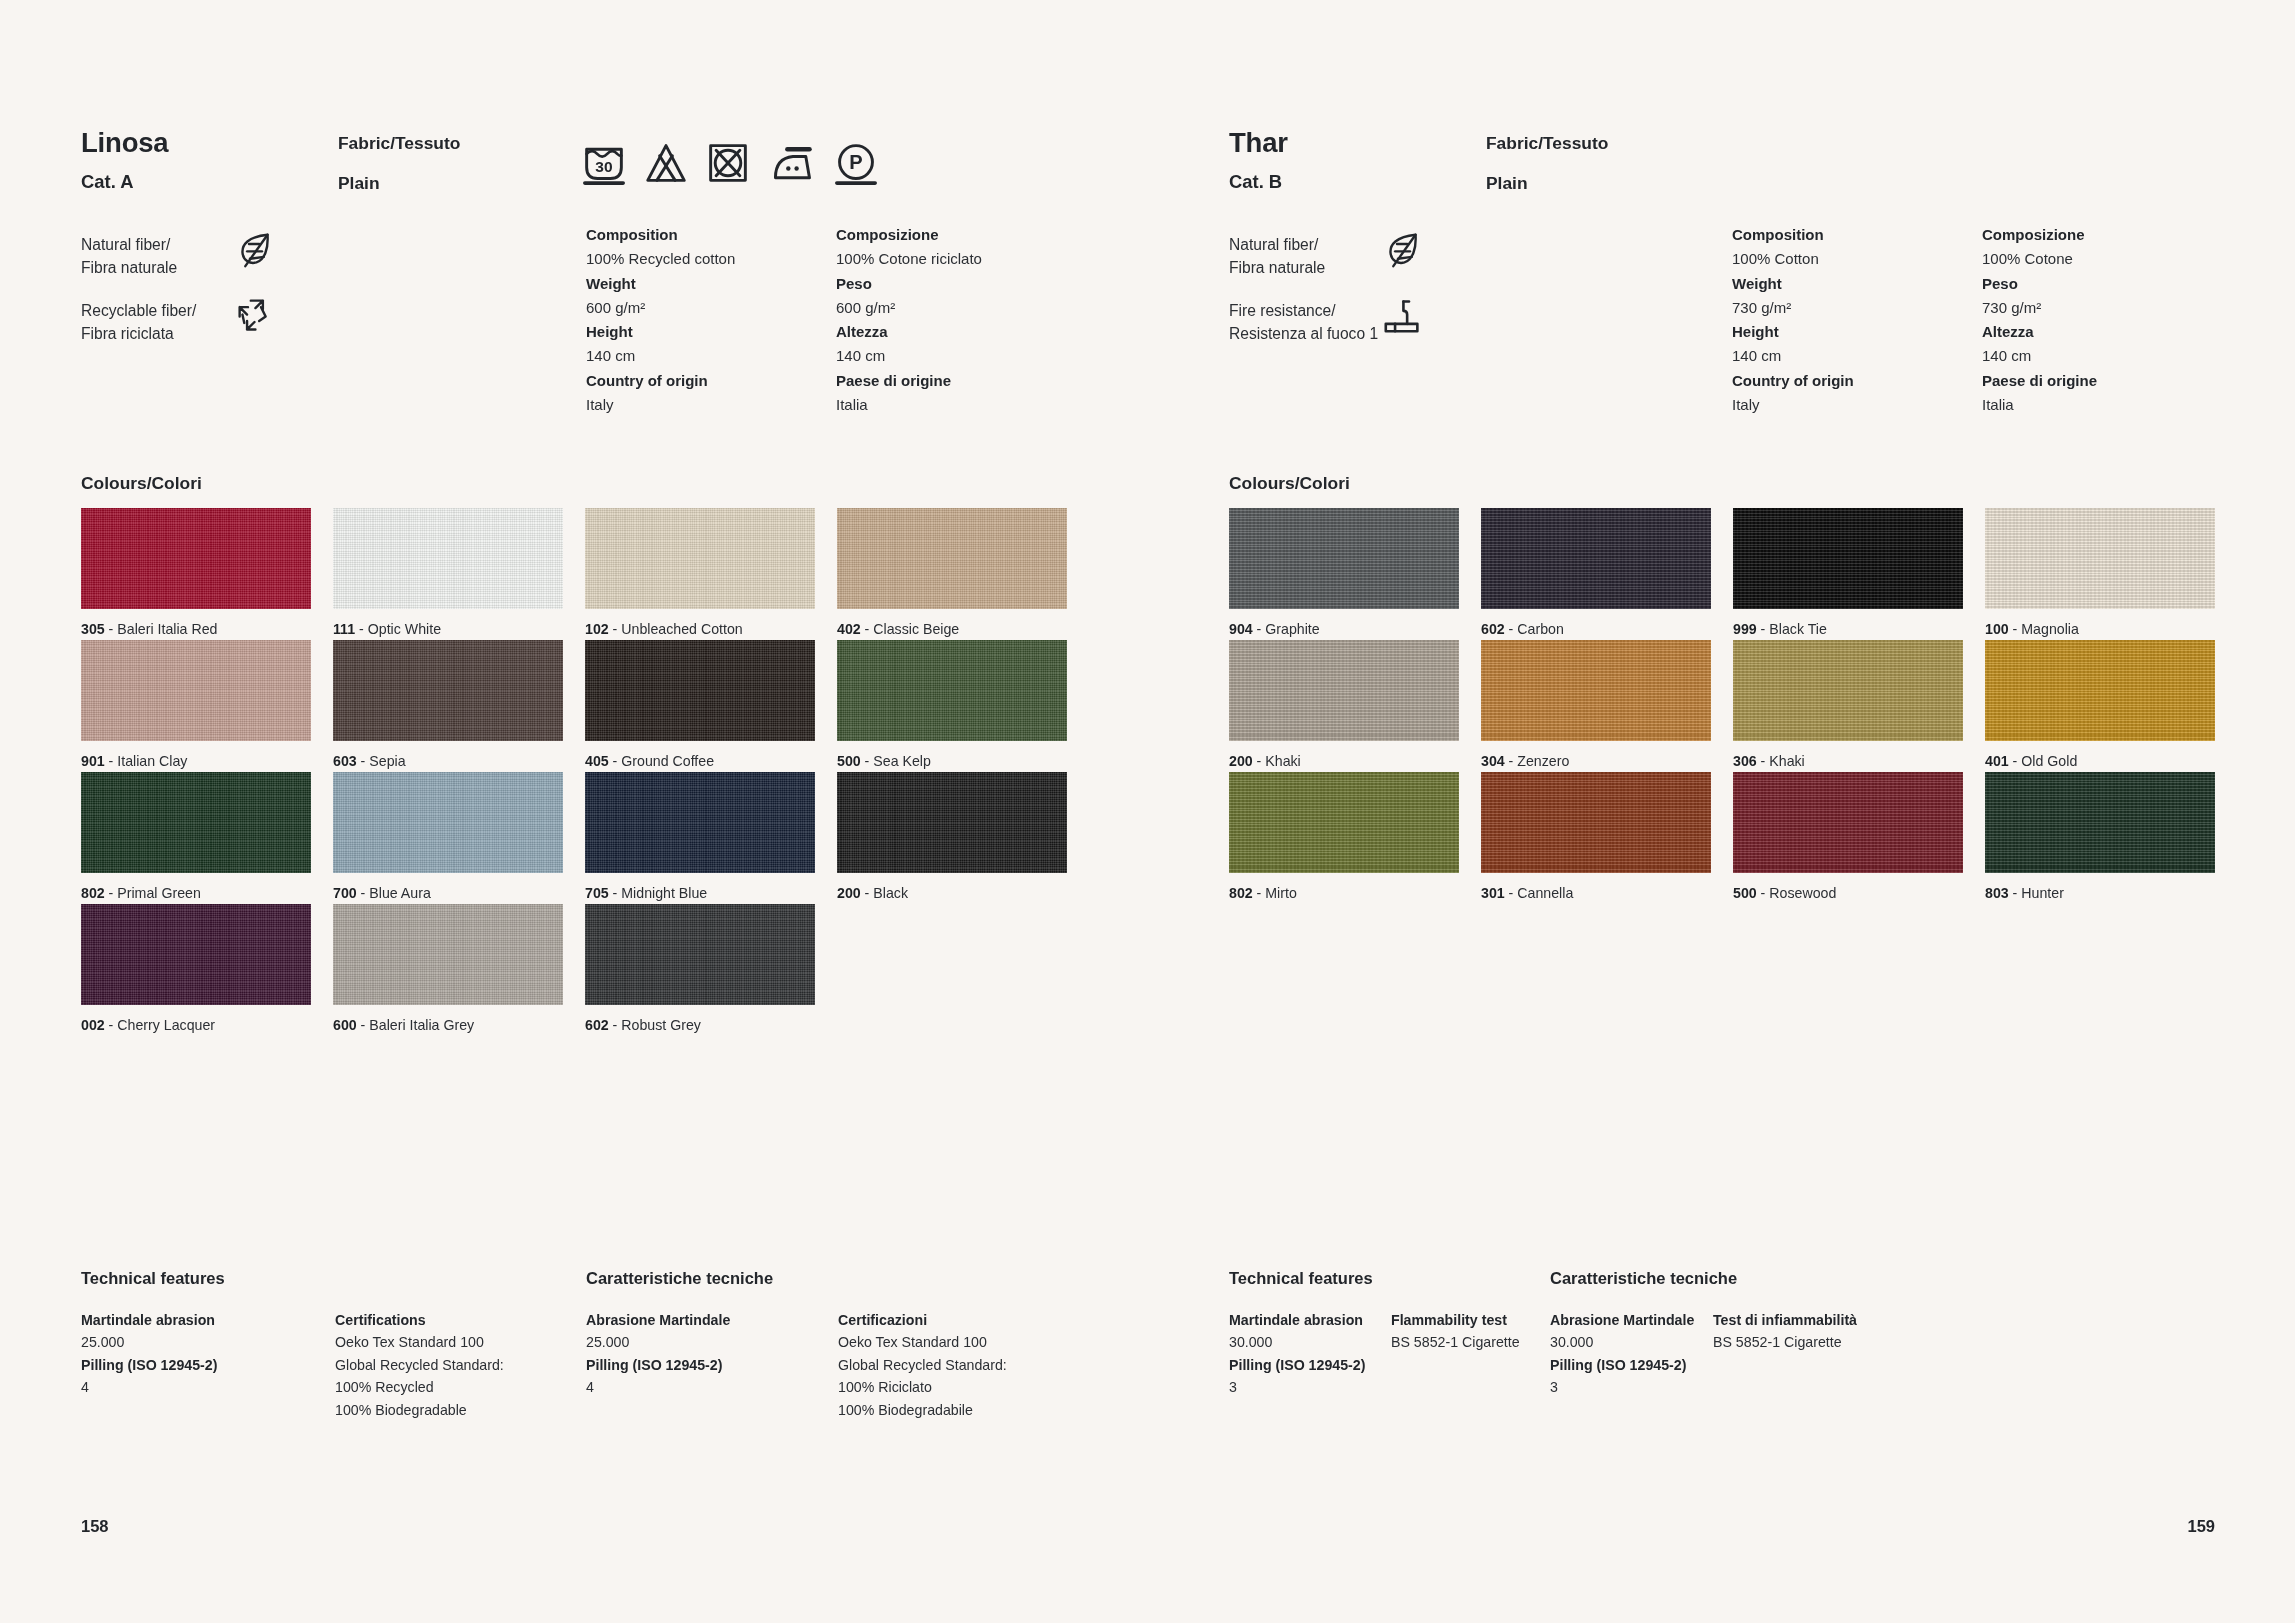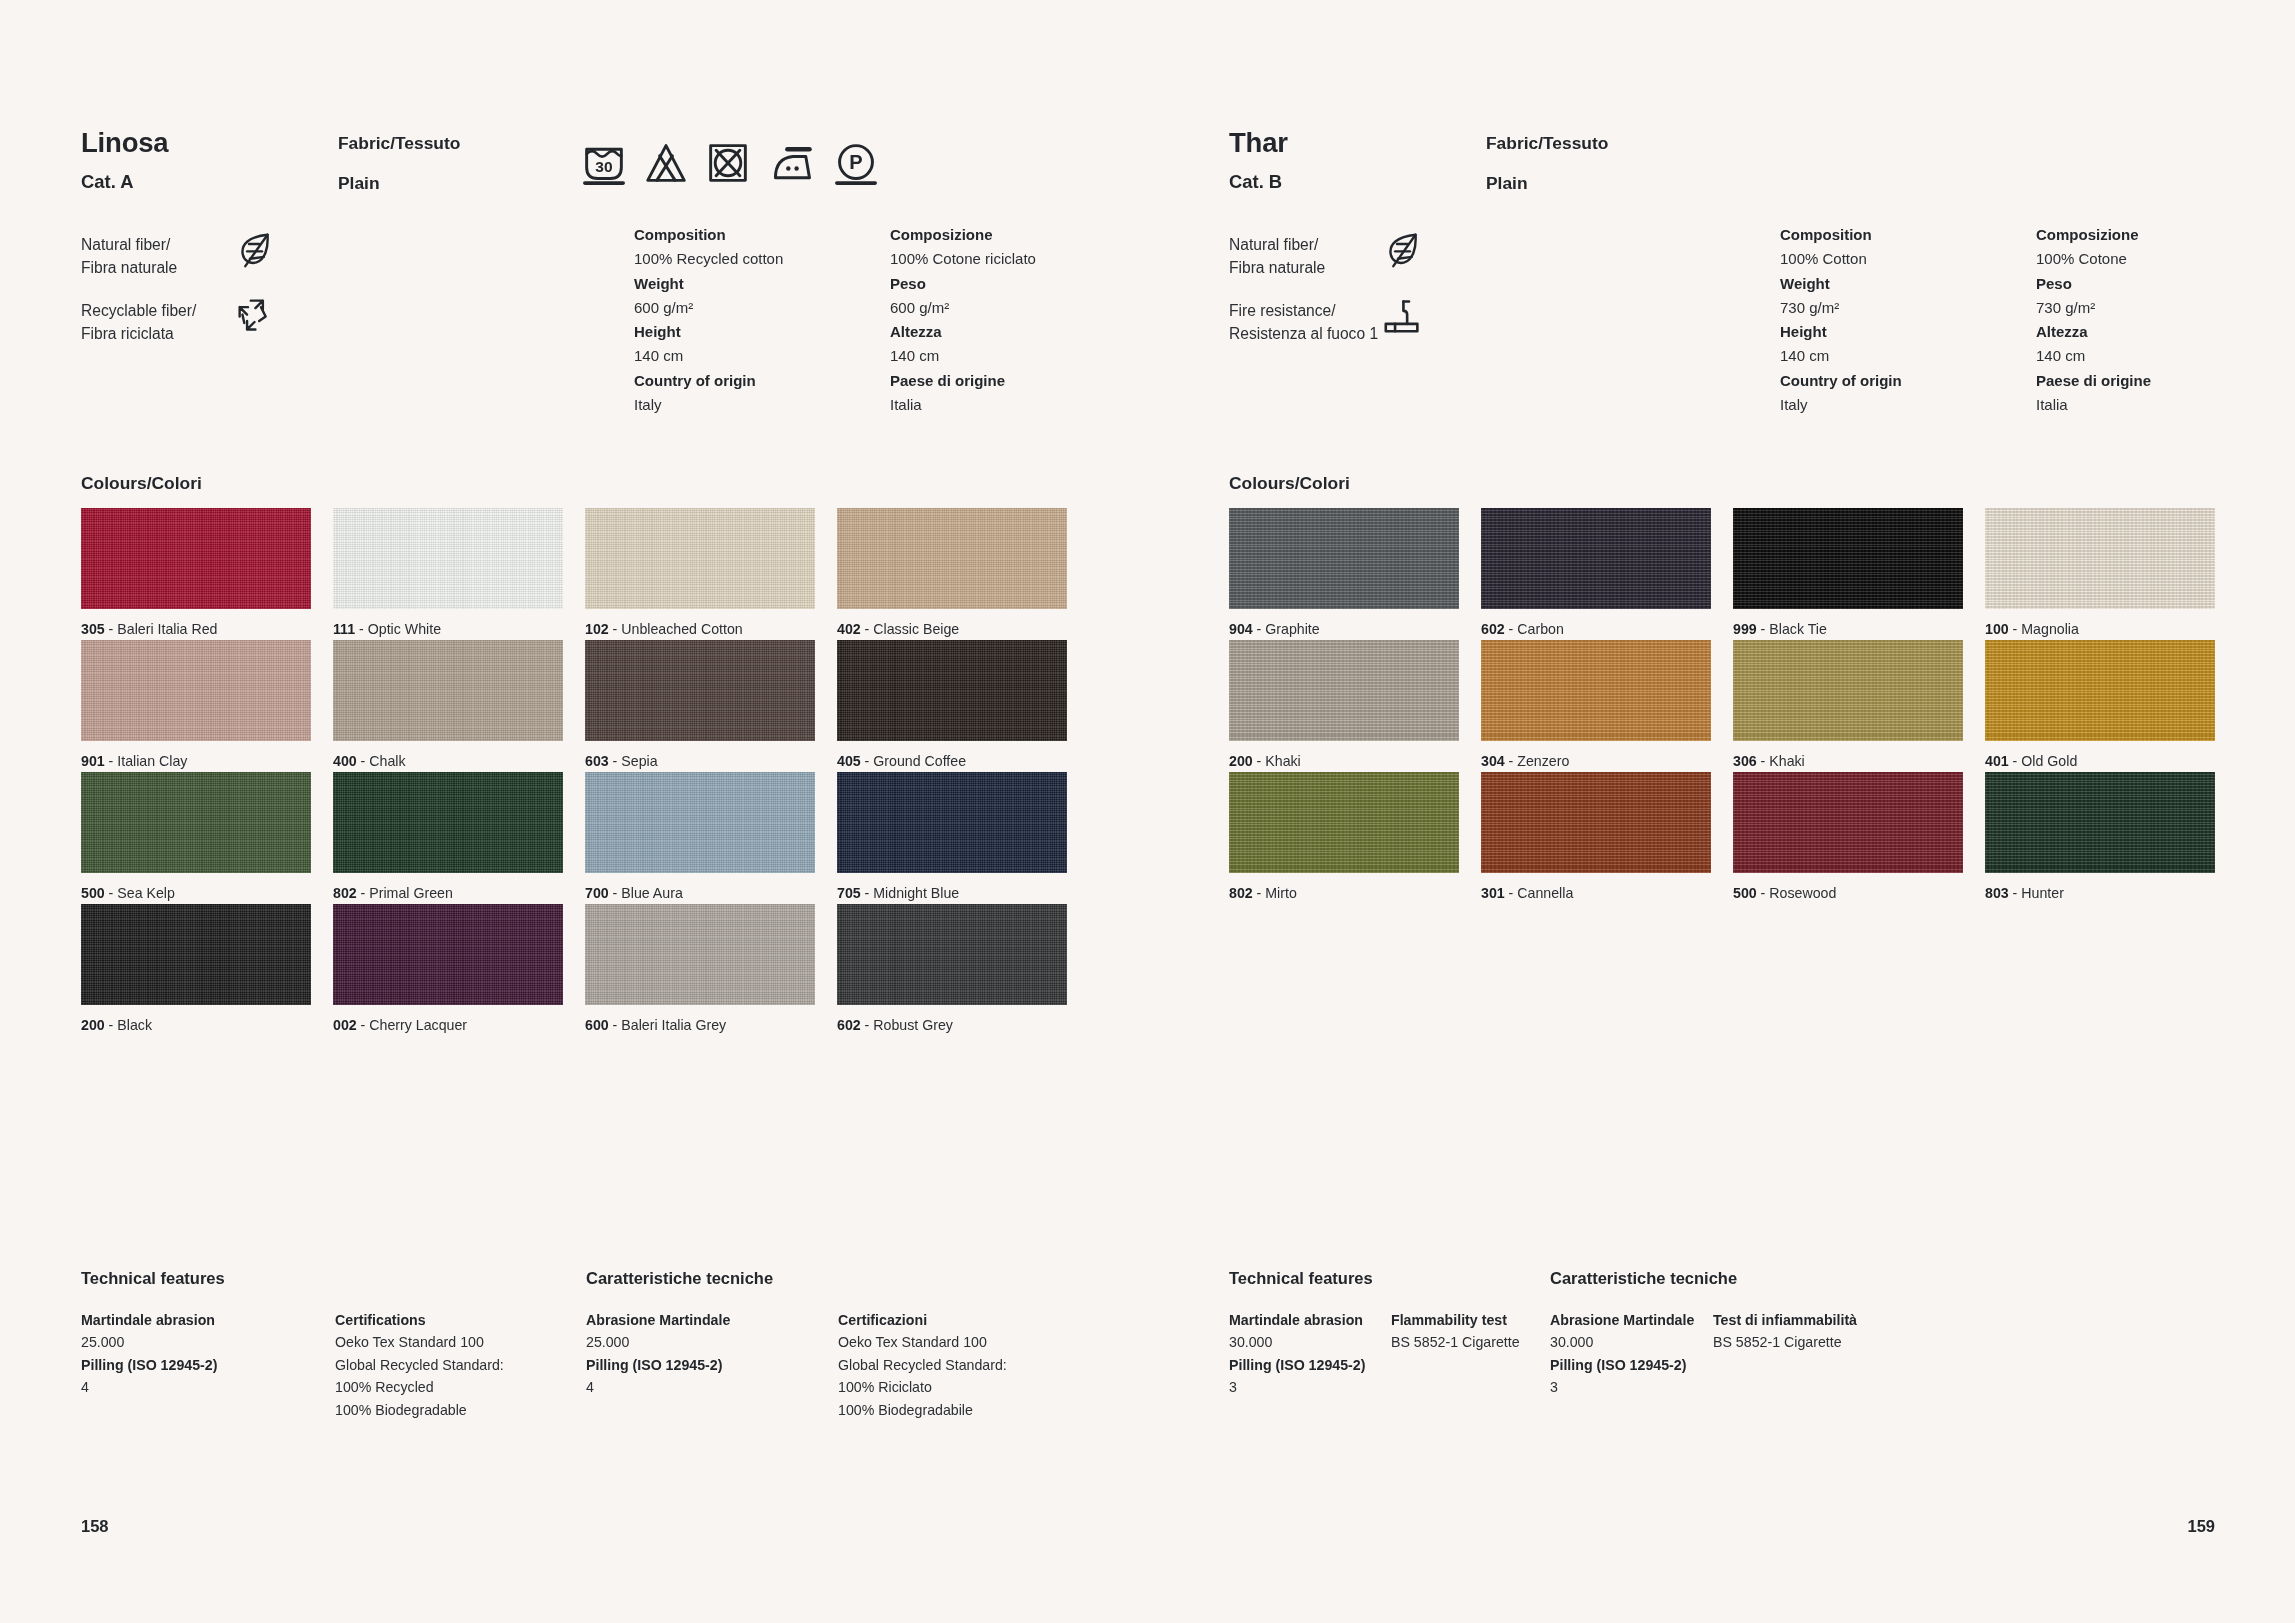--- a/index.html
+++ b/index.html
@@ -25,21 +25,21 @@
   .care { position: absolute; left: 583px; top: 140px; display: flex; gap: 20px; align-items: flex-start; }
   .care svg { display: block; }
 
   
   .props { position: absolute; left: 81px; top: 234px; width: 266px; }
   .prop { position: relative; height: 66px; }
   .prop-txt { font-size: 15.6px; line-height: 1.45; color: #2c2f34; }
   .prop-ico { position: absolute; right: 73px; top: -3.7px; }
 
   
-  .comp { position: absolute; top: 223px; display: flex; gap: 6px; margin-left: 48px; }
+  .comp { position: absolute; top: 223px; display: flex; gap: 0; }
   .comp-col { width: 250px; }
   .comp-k { font-size: 15px; font-weight: bold; line-height: 1.62; }
   .comp-v { font-size: 15px; line-height: 1.62; color: #2c2f34; }
 
   
   .colours-h { position: absolute; left: 81px; top: 473px; font-size: 17.4px; font-weight: bold; }
   .grid { position: absolute; left: 81px; top: 508px; width: 996px;
           display: grid; grid-template-columns: repeat(4, 230px); gap: 0 22px; }
   .cell { width: 230px; height: 132px; margin-bottom: 0; }
   .sw { width: 230px; height: 101px; position: relative; overflow: hidden; }
@@ -200,26 +200,20 @@
           </div>
           <div class="sw-lbl"><b>402</b> - <span>Classic Beige</span></div>
         </div>
         <div class="cell">
           <div class="sw" style="background: rgb(192, 156, 144);">
             <div class="tex tex-plain"></div>
           </div>
           <div class="sw-lbl"><b>901</b> - <span>Italian Clay</span></div>
         </div>
         <div class="cell">
-          <div class="sw" style="background: rgb(171, 158, 141);">
-            <div class="tex tex-plain"></div>
-          </div>
-          <div class="sw-lbl"><b>400</b> - <span>Chalk</span></div>
-        </div>
-        <div class="cell">
           <div class="sw" style="background: rgb(74, 59, 55);">
             <div class="tex tex-plain"></div>
           </div>
           <div class="sw-lbl"><b>603</b> - <span>Sepia</span></div>
         </div>
         <div class="cell">
           <div class="sw" style="background: rgb(35, 28, 24);">
             <div class="tex tex-plain"></div>
           </div>
           <div class="sw-lbl"><b>405</b> - <span>Ground Coffee</span></div>

